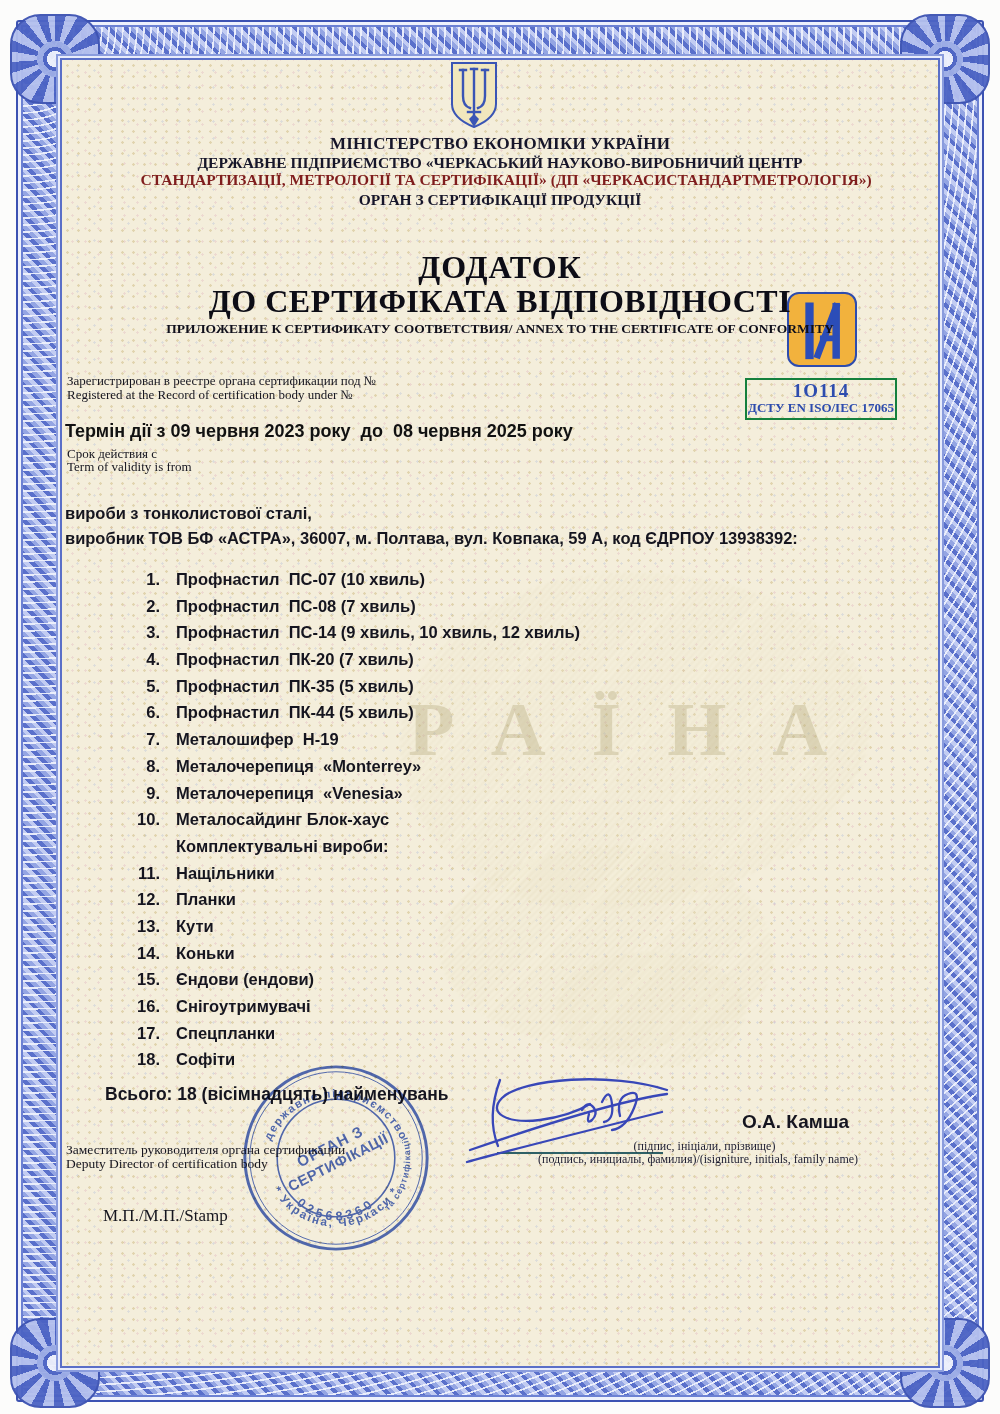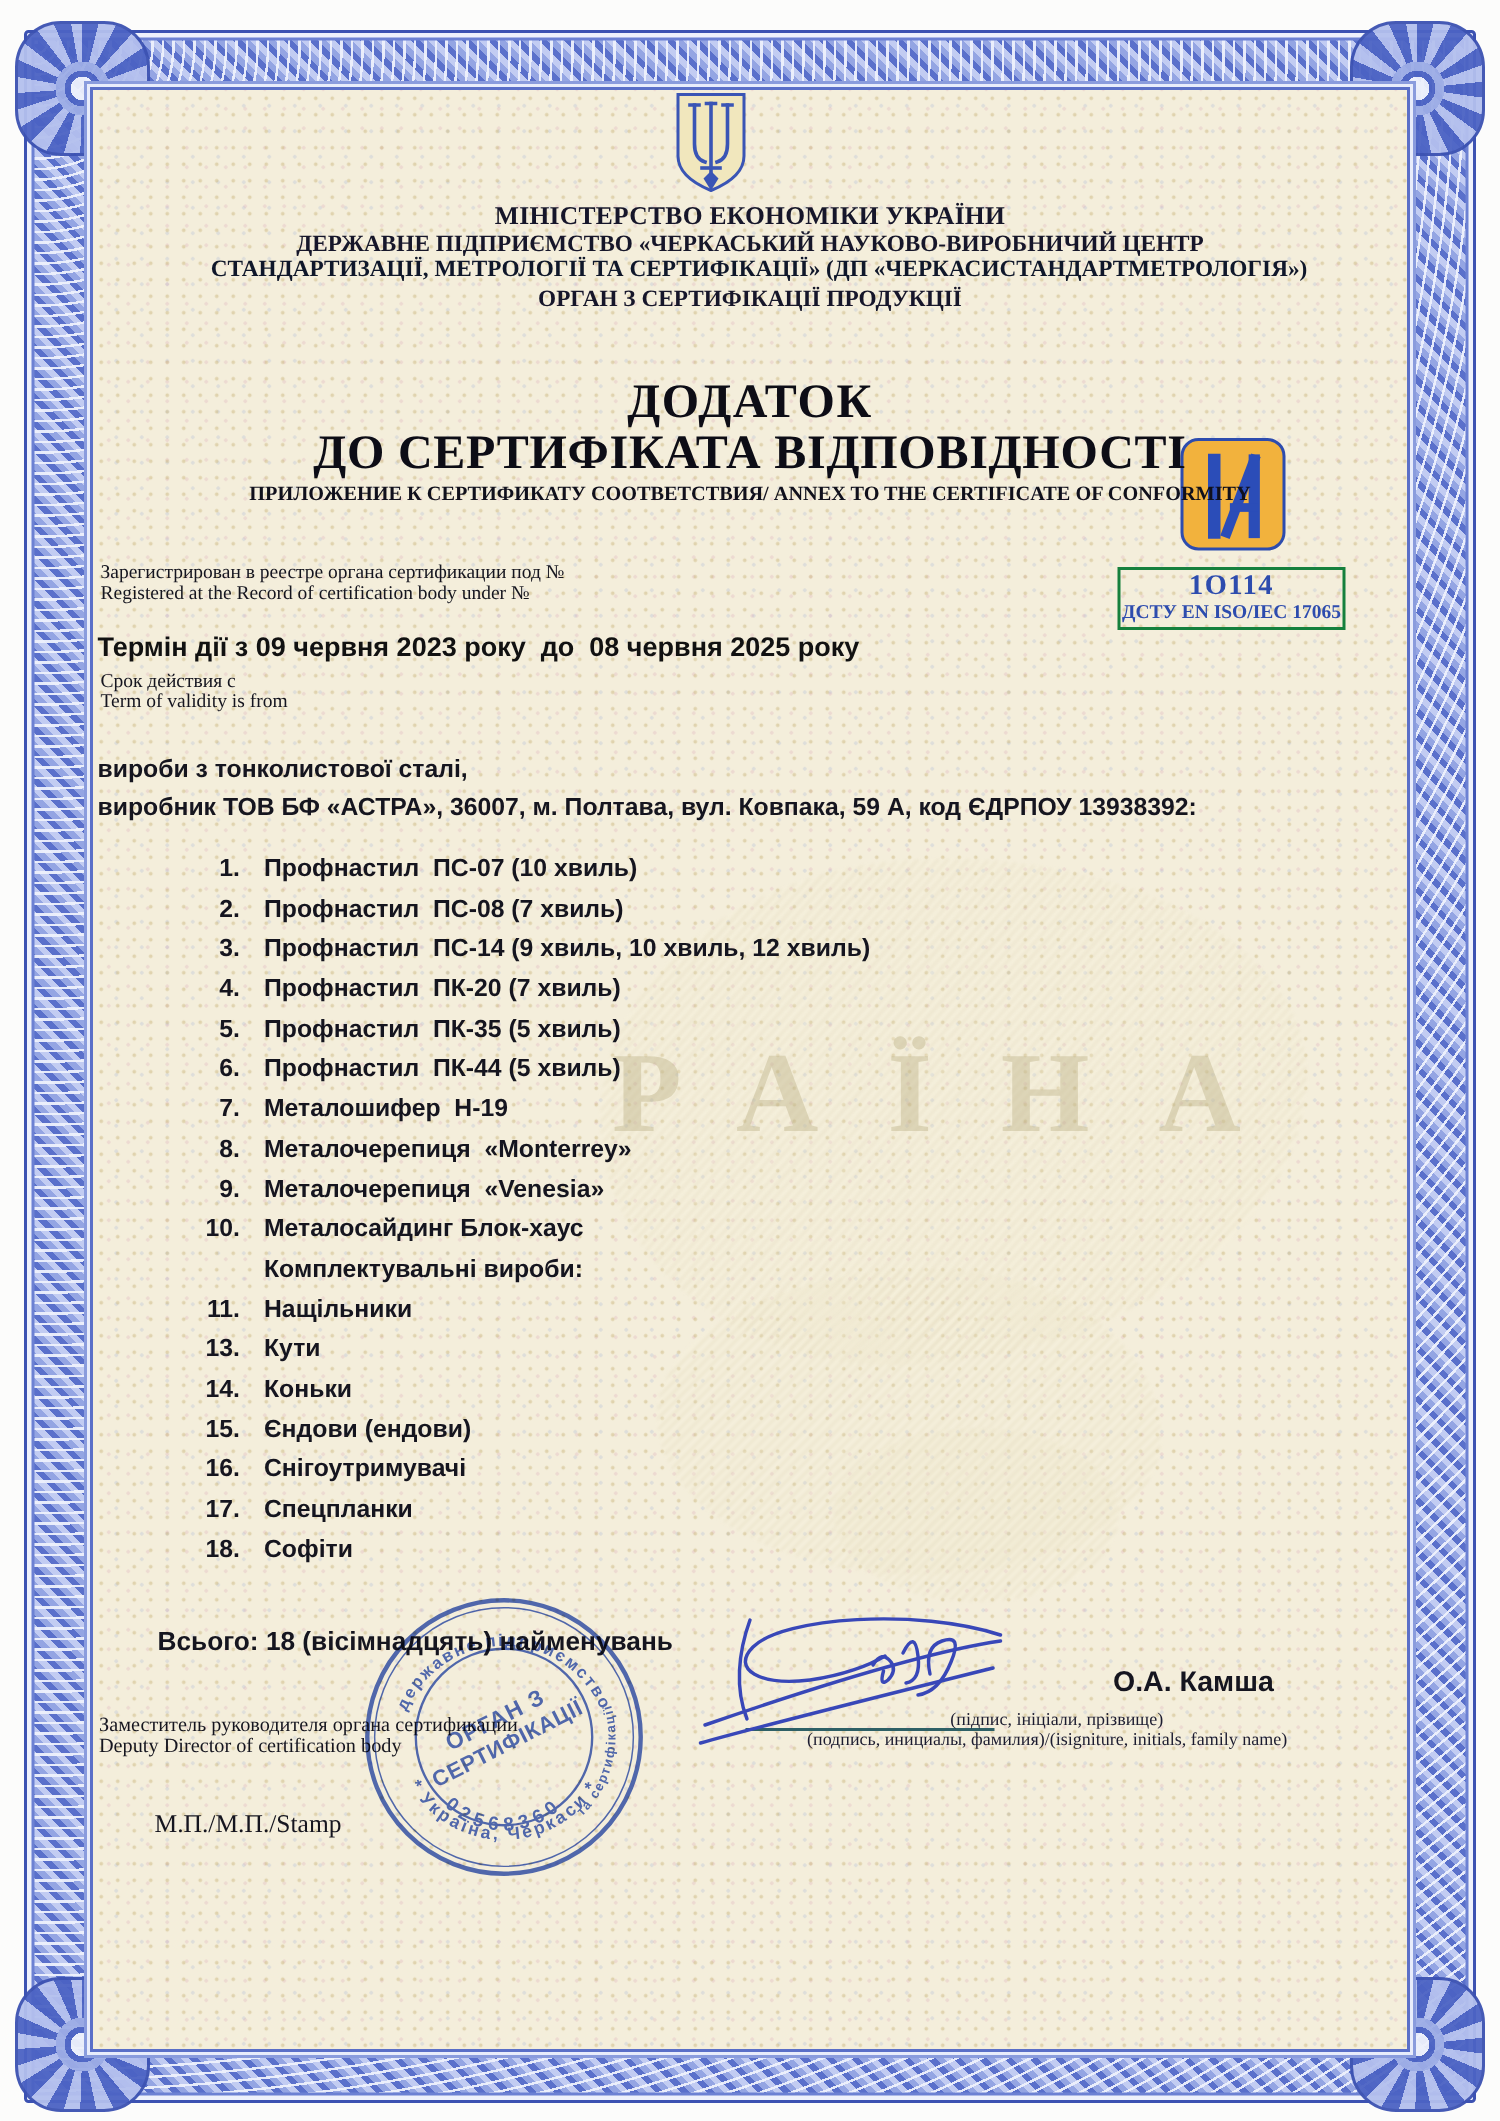--- a/index.html
+++ b/index.html
@@ -41,21 +41,21 @@
   
   .abs{position:absolute;}
   .ctr{left:0;right:0;text-align:center;}
   .serif{font-family:"Liberation Serif",serif;}
   .sans{font-family:"Liberation Sans",sans-serif;}
   .pre{white-space:pre;}
   
   .shield{left:448px;top:60px;}
   .h-min{top:134px;font-weight:bold;font-size:17px;letter-spacing:.2px;color:#16162a;}
   .h-e1{top:154px;font-weight:bold;font-size:15.5px;color:#16162a;}
-  .h-e2{top:171px;font-weight:bold;font-size:15.5px;color:#0f172a;padding-left:12px;}
+  .h-e2{top:171px;font-weight:bold;font-size:15.5px;color:#7f1d1d;padding-left:12px;}
   .h-org{top:191px;font-weight:bold;font-size:15.5px;color:#16162a;}
   
   .t1{top:249px;font-weight:bold;font-size:32px;letter-spacing:1px;color:#0d0d16;z-index:3;}
   .t2{top:283px;font-weight:bold;font-size:32px;letter-spacing:.5px;color:#0d0d16;z-index:3;}
   .t3{top:321px;font-weight:bold;font-size:13.5px;color:#10101c;z-index:3;}
   
   .reg{left:65px;top:347px;font-weight:bold;font-size:17.5px;color:#10101c;}
   .reg .num{font-family:"Liberation Sans",sans-serif;font-size:17px;}
   .reg-ru{left:67px;top:373px;font-size:13px;}
   .reg-en{left:67px;top:387px;font-size:13px;}
@@ -210,20 +210,24 @@
   <div class="item-row">
     <span class="item-num sans"></span>
     <span class="item-text sans pre">Комплектувальні вироби:</span>
   </div>
 
   <div class="item-row">
     <span class="item-num sans">11.</span>
     <span class="item-text sans pre">Нащільники</span>
   </div>
 
+  <div class="item-row">
+    <span class="item-num sans">12.</span>
+    <span class="item-text sans pre">Планки</span>
+  </div>
 
   <div class="item-row">
     <span class="item-num sans">13.</span>
     <span class="item-text sans pre">Кути</span>
   </div>
 
   <div class="item-row">
     <span class="item-num sans">14.</span>
     <span class="item-text sans pre">Коньки</span>
   </div>

